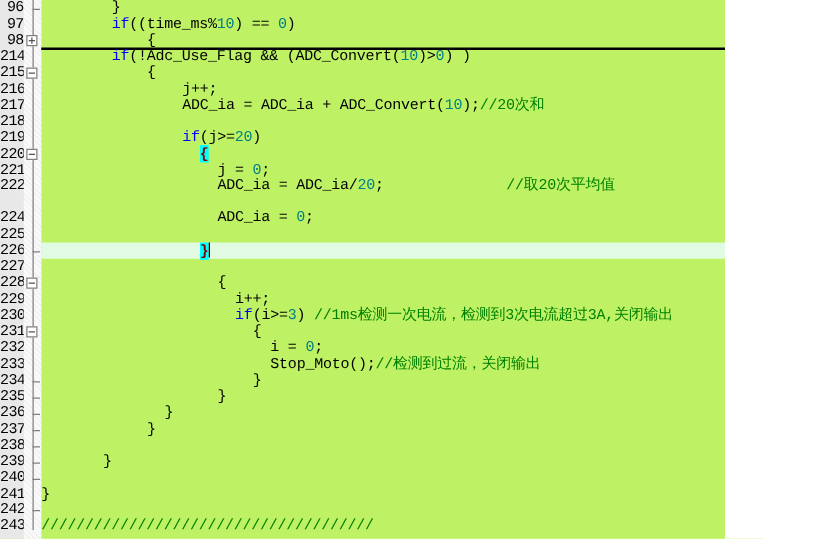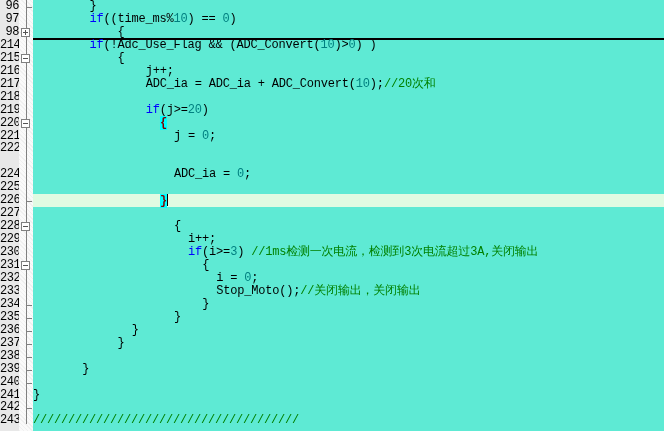--- a/index.html
+++ b/index.html
@@ -1,21 +1,21 @@
 <!DOCTYPE html>
 <html><head>
 <meta charset="utf-8">
 <style>
   html, body { margin: 0; padding: 0; }
   body {
     width: 664px; height: 431px; overflow: hidden; background: #ffffff;
     font-family: "Liberation Mono", "DejaVu Sans Mono", monospace;
     font-size: 12px;
   }
-  .editor { position: relative; width: 664px; height: 431px; background: #5eead4; }
+  .editor { position: relative; width: 580px; height: 431px; background: #bef264; }
   .gutter-nums {
     position: absolute; left: 0; top: 0; width: 19px; height: 431px;
     background: #e8e8e8; overflow: hidden;
   }
   .gutter-fold {
     position: absolute; left: 19px; top: 0; width: 14px; height: 431px;
     background: #f4f4f4;
     background-image: repeating-linear-gradient(45deg, #f0f0f0 0 1px, #fafafa 1px 3px);
   }
   .fold-line {
@@ -81,31 +81,31 @@
       <div class="row" style="top: 12.95px;"><span class="num">97</span><span class="code" style="left: 56.4px;"><span class="kw">if</span><span>((time_ms%</span><span class="n">10</span><span>) == </span><span class="n">0</span><span>)</span></span></div>
       <div class="row" style="top: 25.9px;"><span class="num">98</span><span class="code" style="left: 84.6px;"><span>{</span></span></div>
       <div class="row" style="top: 38.85px;"><span class="num">214</span><span class="code" style="left: 56.4px;"><span class="kw">if</span><span>(!Adc_Use_Flag &amp;&amp; (ADC_Convert(</span><span class="n">10</span><span>)&gt;</span><span class="n">0</span><span>) )</span></span></div>
       <div class="row" style="top: 51.8px;"><span class="num">215</span><span class="code" style="left: 84.6px;"><span>{</span></span></div>
       <div class="row" style="top: 64.75px;"><span class="num">216</span><span class="code" style="left: 112.8px;"><span>j++;</span></span></div>
       <div class="row" style="top: 77.7px;"><span class="num">217</span><span class="code" style="left: 112.8px;"><span>ADC_ia = ADC_ia + ADC_Convert(</span><span class="n">10</span><span>);</span><span class="cm">//20次和</span></span></div>
       <div class="row" style="top: 90.65px;"><span class="num">218</span><span class="code" style="left: 0px;"></span></div>
       <div class="row" style="top: 103.6px;"><span class="num">219</span><span class="code" style="left: 112.8px;"><span class="kw">if</span><span>(j&gt;=</span><span class="n">20</span><span>)</span></span></div>
       <div class="row" style="top: 116.55px;"><span class="num">220</span><span class="code" style="left: 126.9px;"><span class="brace-match">{</span></span></div>
       <div class="row" style="top: 129.5px;"><span class="num">221</span><span class="code" style="left: 141px;"><span>j = </span><span class="n">0</span><span>;</span></span></div>
-      <div class="row" style="top: 142.45px;"><span class="num">222</span></div>
+      <div class="row" style="top: 142.45px;"><span class="num">222</span><span class="code" style="left: 141px;"><span>ADC_ia = ADC_ia/</span><span class="n">20</span><span>;              </span><span class="cm">//取20次平均值</span></span></div>
       <div class="row" style="top: 168.35px;"><span class="num">224</span><span class="code" style="left: 141px;"><span>ADC_ia = </span><span class="n">0</span><span>;</span></span></div>
       <div class="row" style="top: 181.3px;"><span class="num">225</span><span class="code" style="left: 0px;"></span></div>
       <div class="row current" style="top: 194.25px; left: 0px;"><span class="num">226</span><span class="code" style="left: 126.9px;"><span class="brace-match">}</span><span class="caret"></span></span></div>
       <div class="row" style="top: 207.2px;"><span class="num">227</span></div>
       <div class="row" style="top: 220.15px;"><span class="num">228</span><span class="code" style="left: 141px;"><span>{</span></span></div>
       <div class="row" style="top: 233.1px;"><span class="num">229</span><span class="code" style="left: 155.1px;"><span>i++;</span></span></div>
       <div class="row" style="top: 246.05px;"><span class="num">230</span><span class="code" style="left: 155.1px;"><span class="kw">if</span><span>(i&gt;=</span><span class="n">3</span><span>) </span><span class="cm">//1ms检测一次电流，检测到3次电流超过3A,关闭输出</span></span></div>
       <div class="row" style="top: 259px;"><span class="num">231</span><span class="code" style="left: 169.2px;"><span>{</span></span></div>
       <div class="row" style="top: 271.95px;"><span class="num">232</span><span class="code" style="left: 183.3px;"><span>i = </span><span class="n">0</span><span>;</span></span></div>
-      <div class="row" style="top: 284.9px;"><span class="num">233</span><span class="code" style="left: 183.3px;"><span>Stop_Moto();</span><span class="cm">//关闭输出，关闭输出</span></span></div>
+      <div class="row" style="top: 284.9px;"><span class="num">233</span><span class="code" style="left: 183.3px;"><span>Stop_Moto();</span><span class="cm">//检测到过流，关闭输出</span></span></div>
       <div class="row" style="top: 297.85px;"><span class="num">234</span><span class="code" style="left: 169.2px;"><span>}</span></span></div>
       <div class="row" style="top: 310.8px;"><span class="num">235</span><span class="code" style="left: 141px;"><span>}</span></span></div>
       <div class="row" style="top: 323.75px;"><span class="num">236</span><span class="code" style="left: 98.7px;"><span>}</span></span></div>
       <div class="row" style="top: 336.7px;"><span class="num">237</span><span class="code" style="left: 84.6px;"><span>}</span></span></div>
       <div class="row" style="top: 349.65px;"><span class="num">238</span><span class="code" style="left: 0px;"></span></div>
       <div class="row" style="top: 362.6px;"><span class="num">239</span><span class="code" style="left: 49.35px;"><span>}</span></span></div>
       <div class="row" style="top: 375.55px;"><span class="num">240</span><span class="code" style="left: 0px;"></span></div>
       <div class="row" style="top: 388.5px;"><span class="num">241</span><span class="code" style="left: 0px;"><span>}</span></span></div>
       <div class="row" style="top: 401.45px;"><span class="num">242</span><span class="code" style="left: 0px;"></span></div>
       <div class="row" style="top: 414.4px;"><span class="num">243</span><span class="code" style="left: 0px;"><span class="cm">//////////////////////////////////////</span></span></div>

